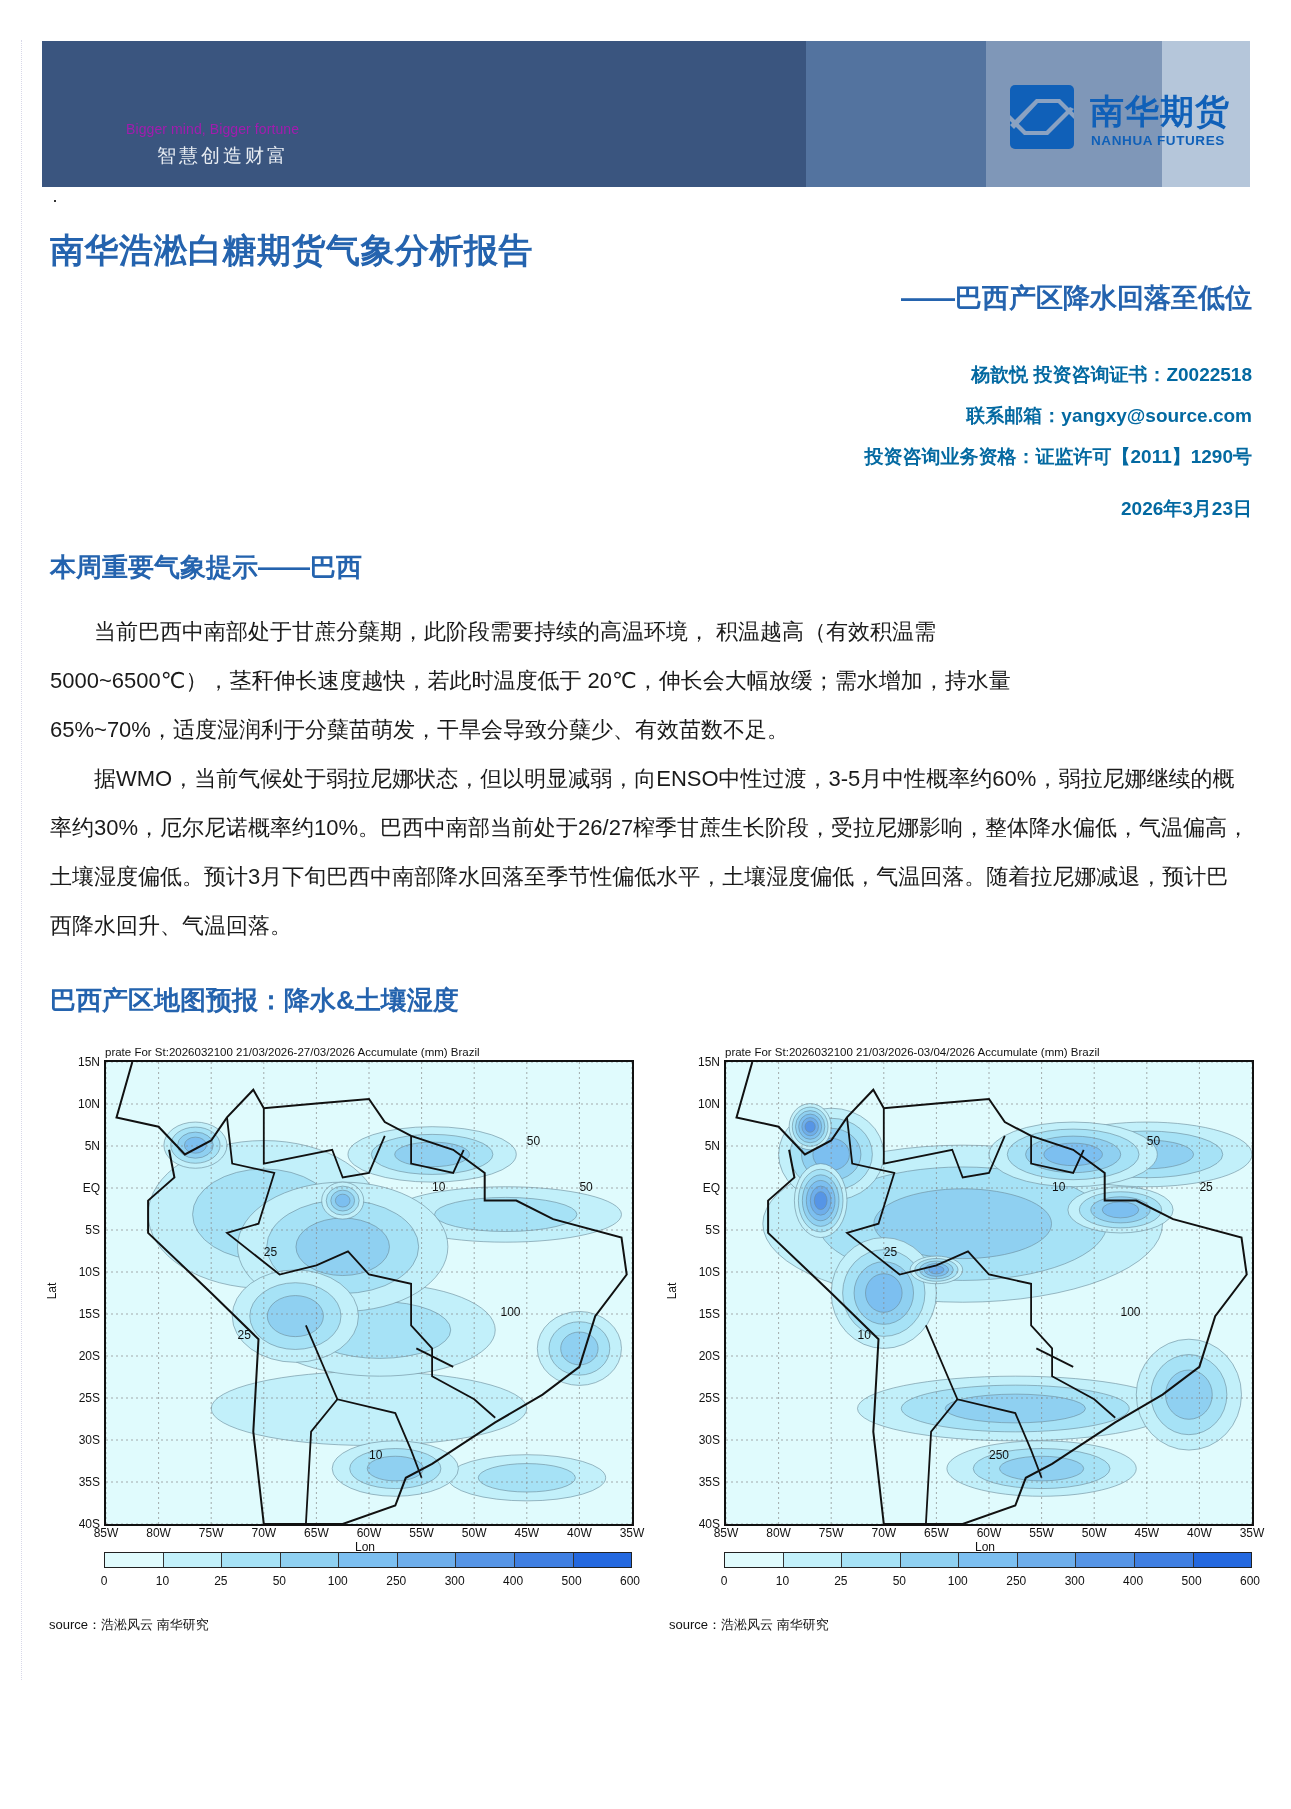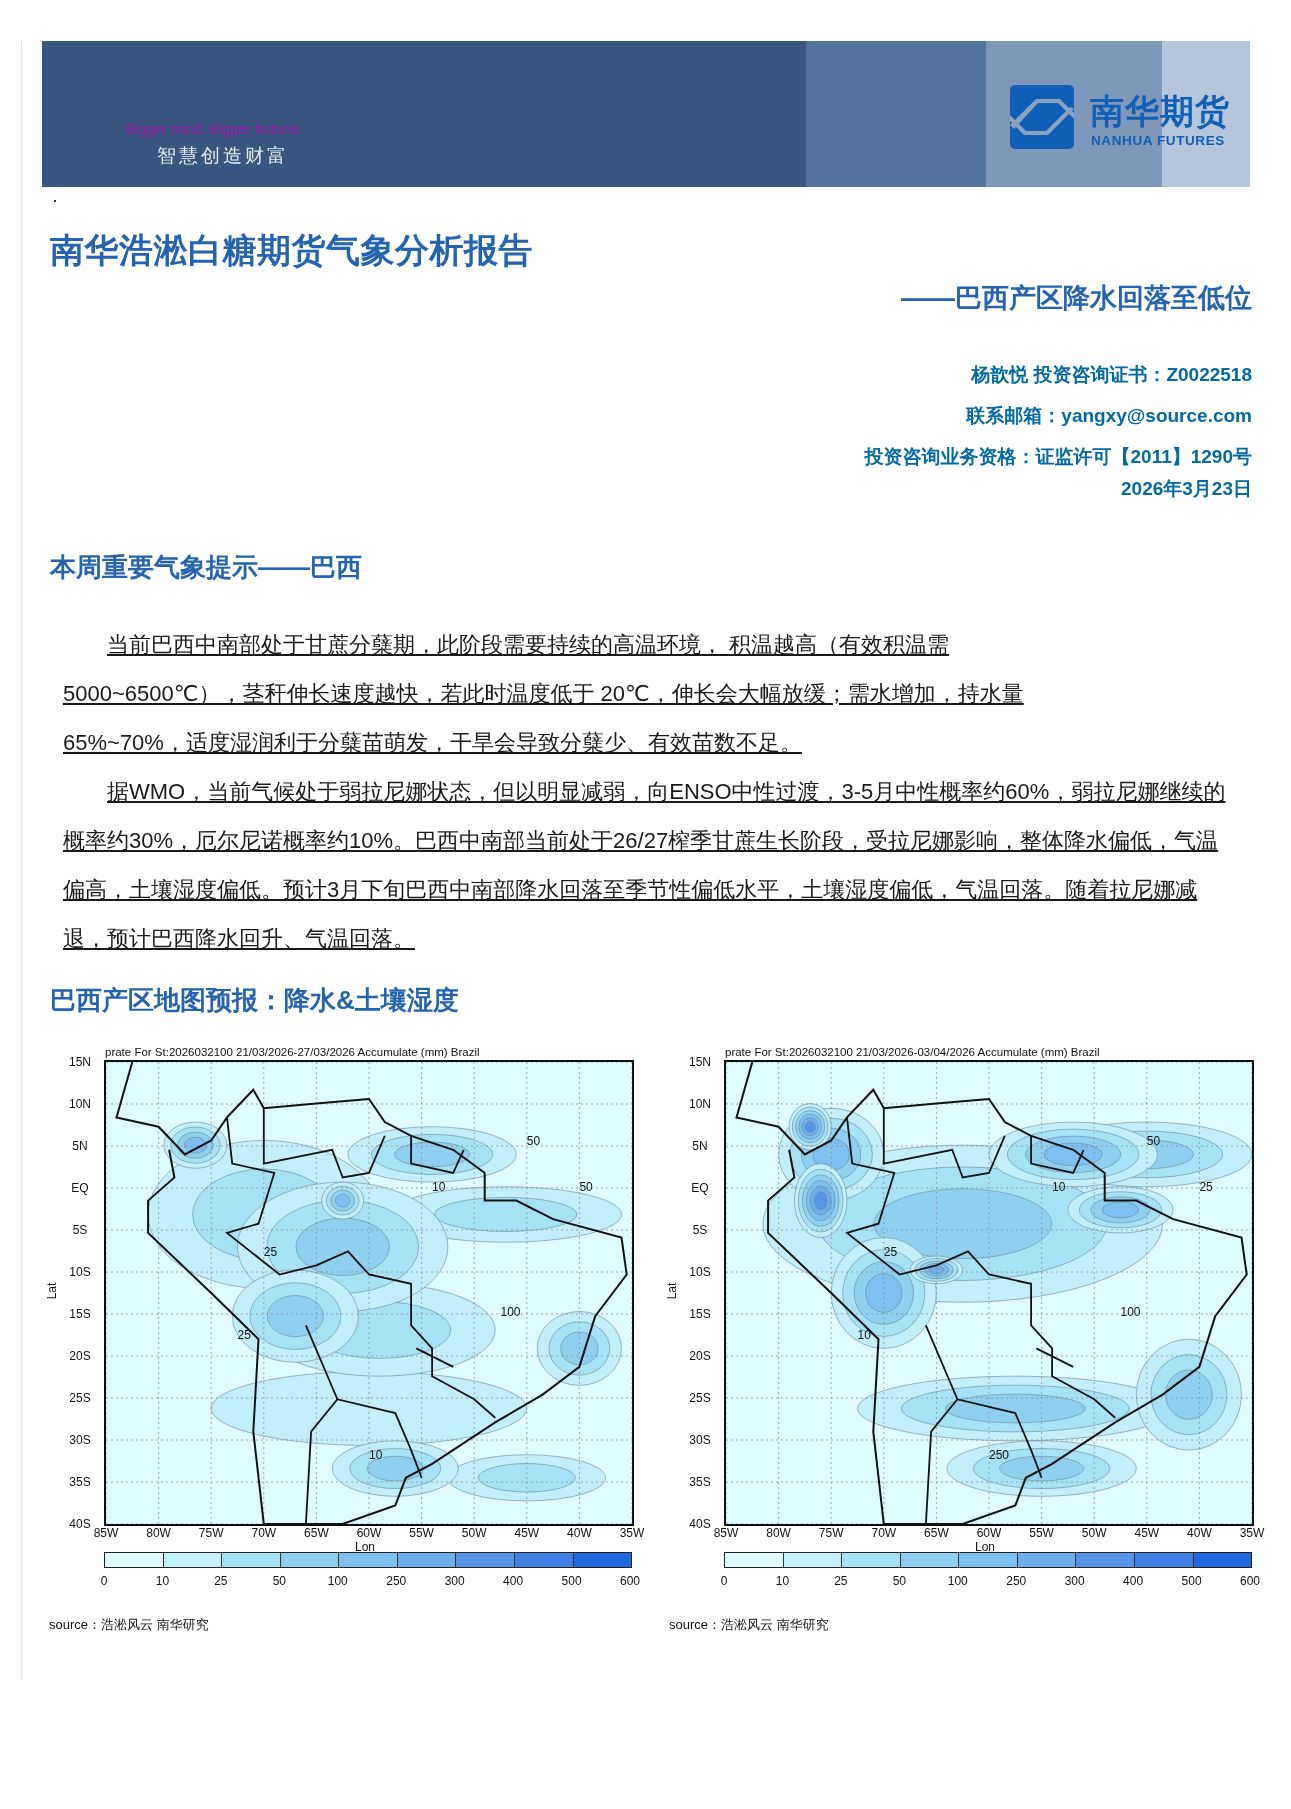--- a/index.html
+++ b/index.html
@@ -17,40 +17,40 @@
   .slogan-en { position:absolute; left:84px; top:80px; color:#a21caf; font-size:14px; letter-spacing:0.1px; }
   .slogan-cn { position:absolute; left:115px; top:102px; color:#e8edf3; font-size:19px; letter-spacing:3px; }
   .logo-mark { position:absolute; left:968px; top:44px; width:64px; height:64px; }
   .logo-cn { position:absolute; left:1048px; top:48px; font-size:34px; font-weight:bold; color:#1060b8; letter-spacing:1px; }
   .logo-en { position:absolute; left:1049px; top:92px; font-size:13.5px; font-weight:bold; color:#1060b8; letter-spacing:0.6px; }
   .tiny-dot { position:absolute; left:54px; top:200px; width:2px; height:2px; background:#333; }
 
   .title { position:absolute; left:50px; top:228px; font-size:34px; font-weight:bold; color:#2463ae; letter-spacing:0.5px; }
   .subtitle { position:absolute; right:39px; top:280px; font-size:27px; font-weight:bold; color:#2463ae; }
   .meta { position:absolute; right:39px; font-size:19px; font-weight:bold; color:#0369a1; text-align:right; white-space:nowrap; }
-  .meta-1 { top:362px; } .meta-2 { top:403px; } .meta-3 { top:444px; } .meta-4 { top:476px; }
+  .meta-1 { top:362px; } .meta-2 { top:403px; } .meta-3 { top:444px; } .meta-4 { top:496px; }
 
   .section-title { position:absolute; left:50px; font-size:26px; font-weight:bold; color:#2463ae; }
   .sec-1 { top:550px; }
   .sec-2 { top:983px; }
 
   .para { position:absolute; left:50px; width:1200px; font-size:22px; line-height:49px; color:#1a1a1a; }
-  .para p { margin:13px; text-indent:44px;text-decoration:underline; }
+  .para p { margin:0; text-indent:44px; }
   .para-1 { top:607px; }
   .para-2 { top:754px; }
   .para-1 p { width:1010px; }
 
   
   .map-panel { position:absolute; top:1044px; width:620px; height:560px; }
   .map-left { left:40px; }
   .map-right { left:660px; }
   .map-title { position:absolute; left:65px; top:2px; font-size:11.5px; color:#111; white-space:nowrap; }
   .plot { position:absolute; left:64px; top:16px; width:526px; height:462px; border:2px solid #111; background:#dff8fb; overflow:hidden; }
   .plot svg { position:absolute; left:0; top:0; width:526px; height:462px; }
-  .lat-tick { position:absolute; font-size:12px; color:#111; text-align:center; width:40px; left:20px; }
+  .lat-tick { position:absolute; font-size:12px; color:#111; text-align:right; width:40px; left:20px; }
   .lon-tick { position:absolute; font-size:12px; color:#111; text-align:center; width:40px; top:482px; }
   .axis-lab { position:absolute; font-size:12px; color:#111; }
   .cbar { position:absolute; left:64px; top:508px; width:526px; height:14px; border:1px solid #222; display:flex; }
   .cbar-seg { flex:1; height:100%; border-right:1px solid #333; box-sizing:border-box; }
   .cbar-seg:last-child { border-right:none; }
   .cbar-lab { position:absolute; top:530px; font-size:12px; color:#111; width:40px; text-align:center; }
   .source { position:absolute; left:9px; top:572px; font-size:13px; color:#111; white-space:nowrap; }
 </style>
 </head>
 <body>

